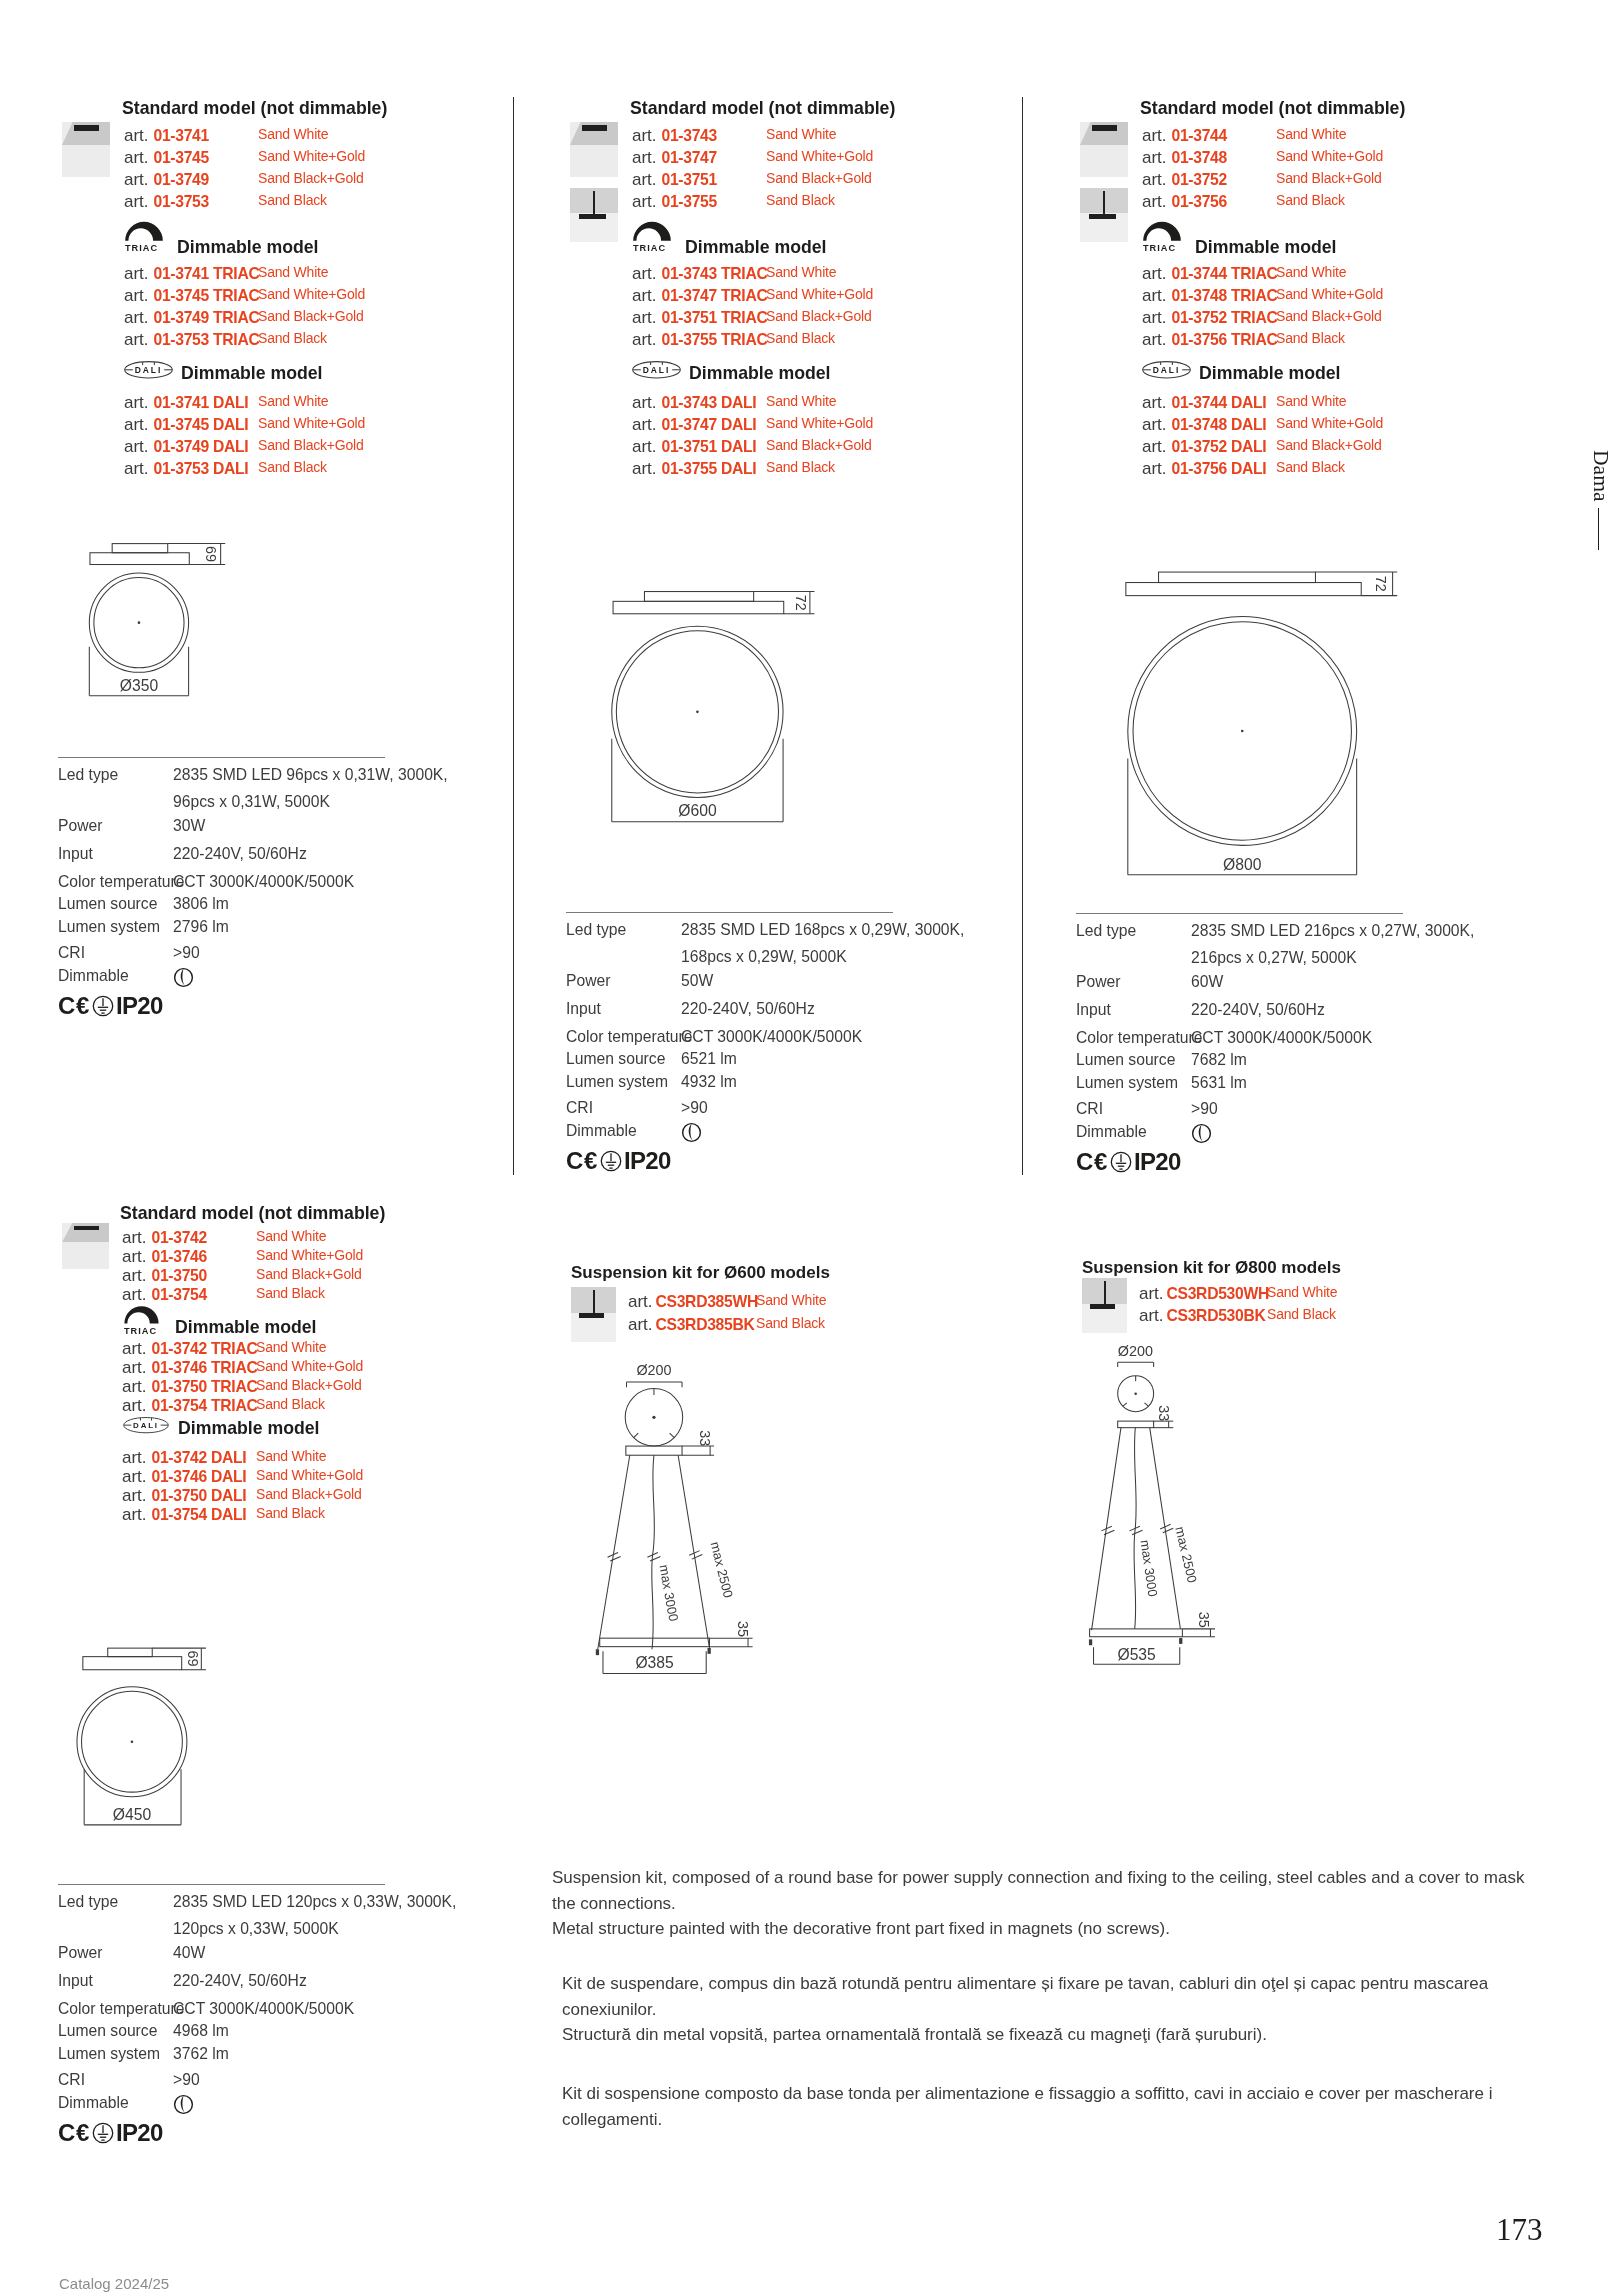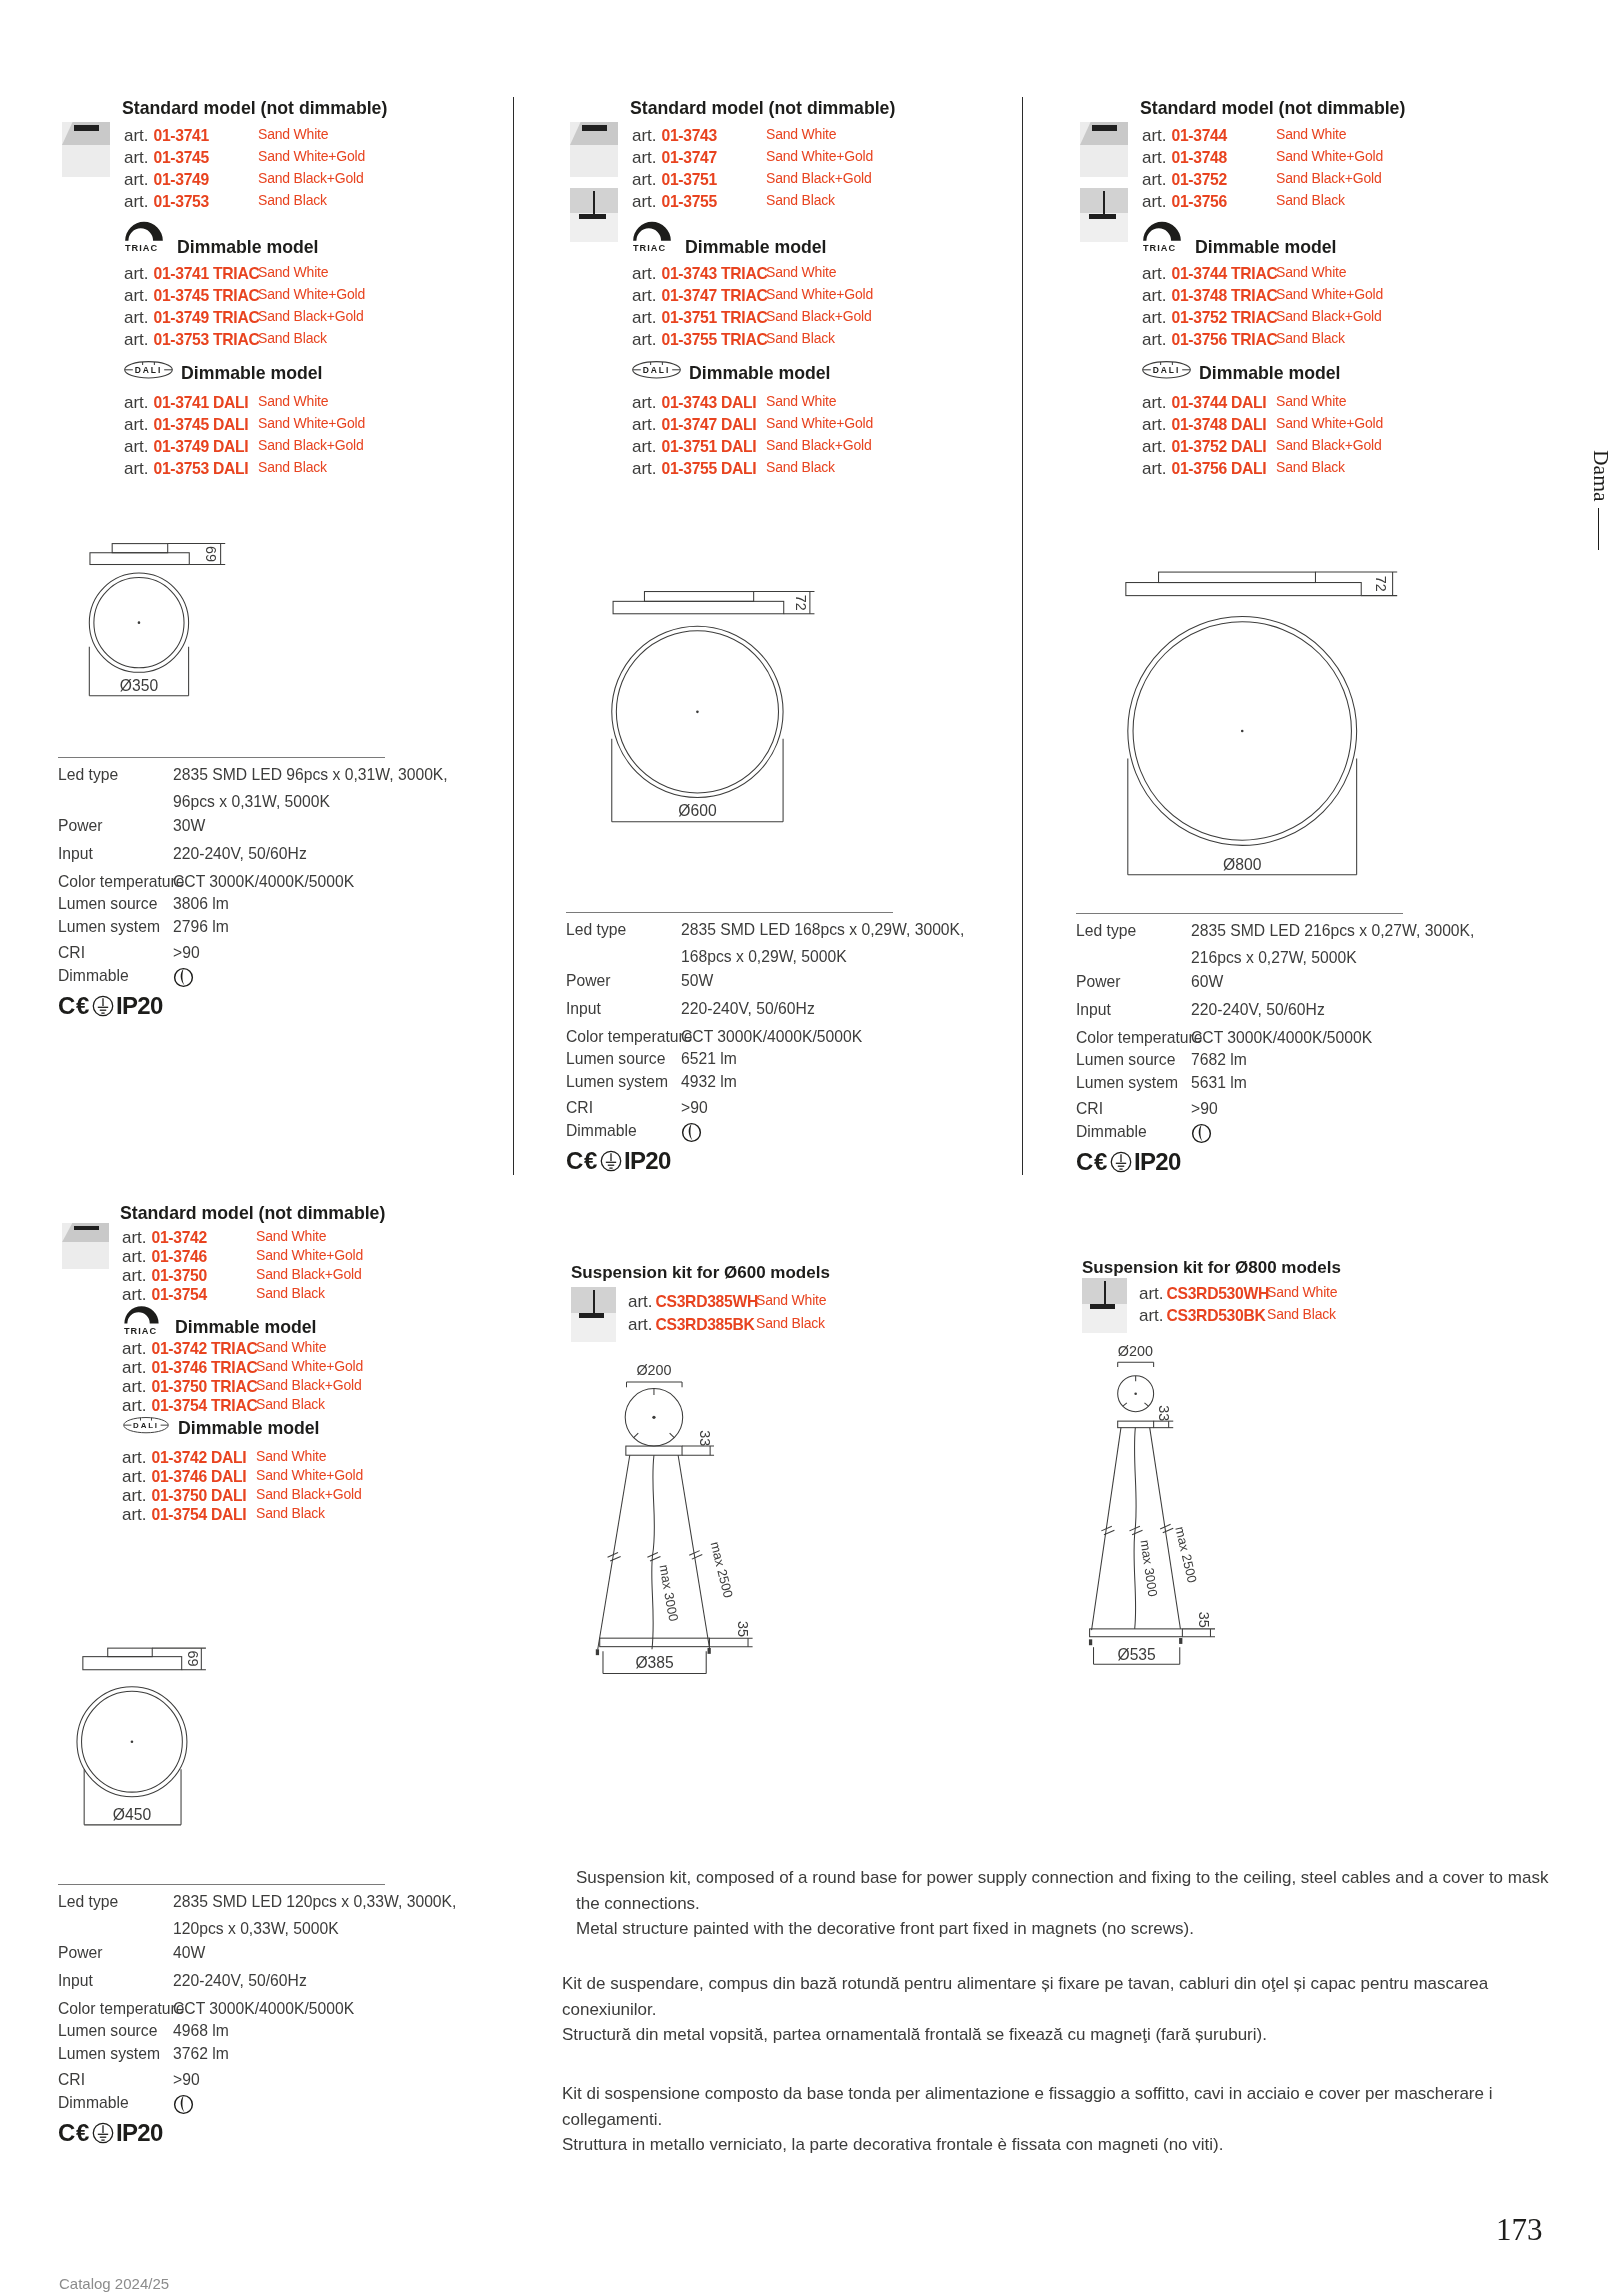--- a/index.html
+++ b/index.html
@@ -793,31 +793,30 @@
     <line class="ln" x1="172" y1="446" x2="222" y2="446"></line>
       <line class="ln" x1="172" y1="458" x2="222" y2="458"></line>
       <line class="ln" x1="215" y1="446" x2="215" y2="458"></line>
     <text class="dimtext" x="204" y="432" text-anchor="middle" dominant-baseline="middle" transform="rotate(90 204 432)">35</text>
     <line class="ln" x1="36" y1="474" x2="36" y2="500"></line>
       <line class="ln" x1="168" y1="474" x2="168" y2="500"></line>
       <line class="ln" x1="36" y1="500" x2="168" y2="500"></line>
     <text class="dialabel" x="102" y="493" text-anchor="middle">Ø535</text>
   </svg>
 
-  <div class="para" style="left:576px;top:1865px">
+  <div class="para" style="left:552px;top:1865px">
     <div>Suspension kit, composed of a round base for power supply connection and fixing to the ceiling, steel cables and a cover to mask the connections.</div>
     <div>Metal structure painted with the decorative front part fixed in magnets (no screws).</div>
   </div>
   <div class="para" style="left:562px;top:1971px">
     <div>Kit de suspendare, compus din bază rotundă pentru alimentare și fixare pe tavan, cabluri din oţel și capac pentru mascarea conexiunilor.</div>
     <div>Structură din metal vopsită, partea ornamentală frontală se fixează cu magneţi (fară șuruburi).</div>
   </div>
   <div class="para" style="left:562px;top:2081px">
     <div>Kit di sospensione composto da base tonda per alimentazione e fissaggio a soffitto, cavi in acciaio e cover per mascherare i collegamenti.</div>
-    <div>Struttura in metallo verniciato, la parte decorativa frontale è fissata con magneti (no viti).</div>
   </div>
 
   <div class="side-label" style="left:1613px;top:450px"><span>Dama</span><span class="side-rule"></span></div>
   <div class="foot-cat" style="left:59px;top:2231px">Catalog 2024/25</div>
   <div class="foot-page" style="left:1496px;top:2212px">173</div>
 
 </div>
 
 
 </body></html>

